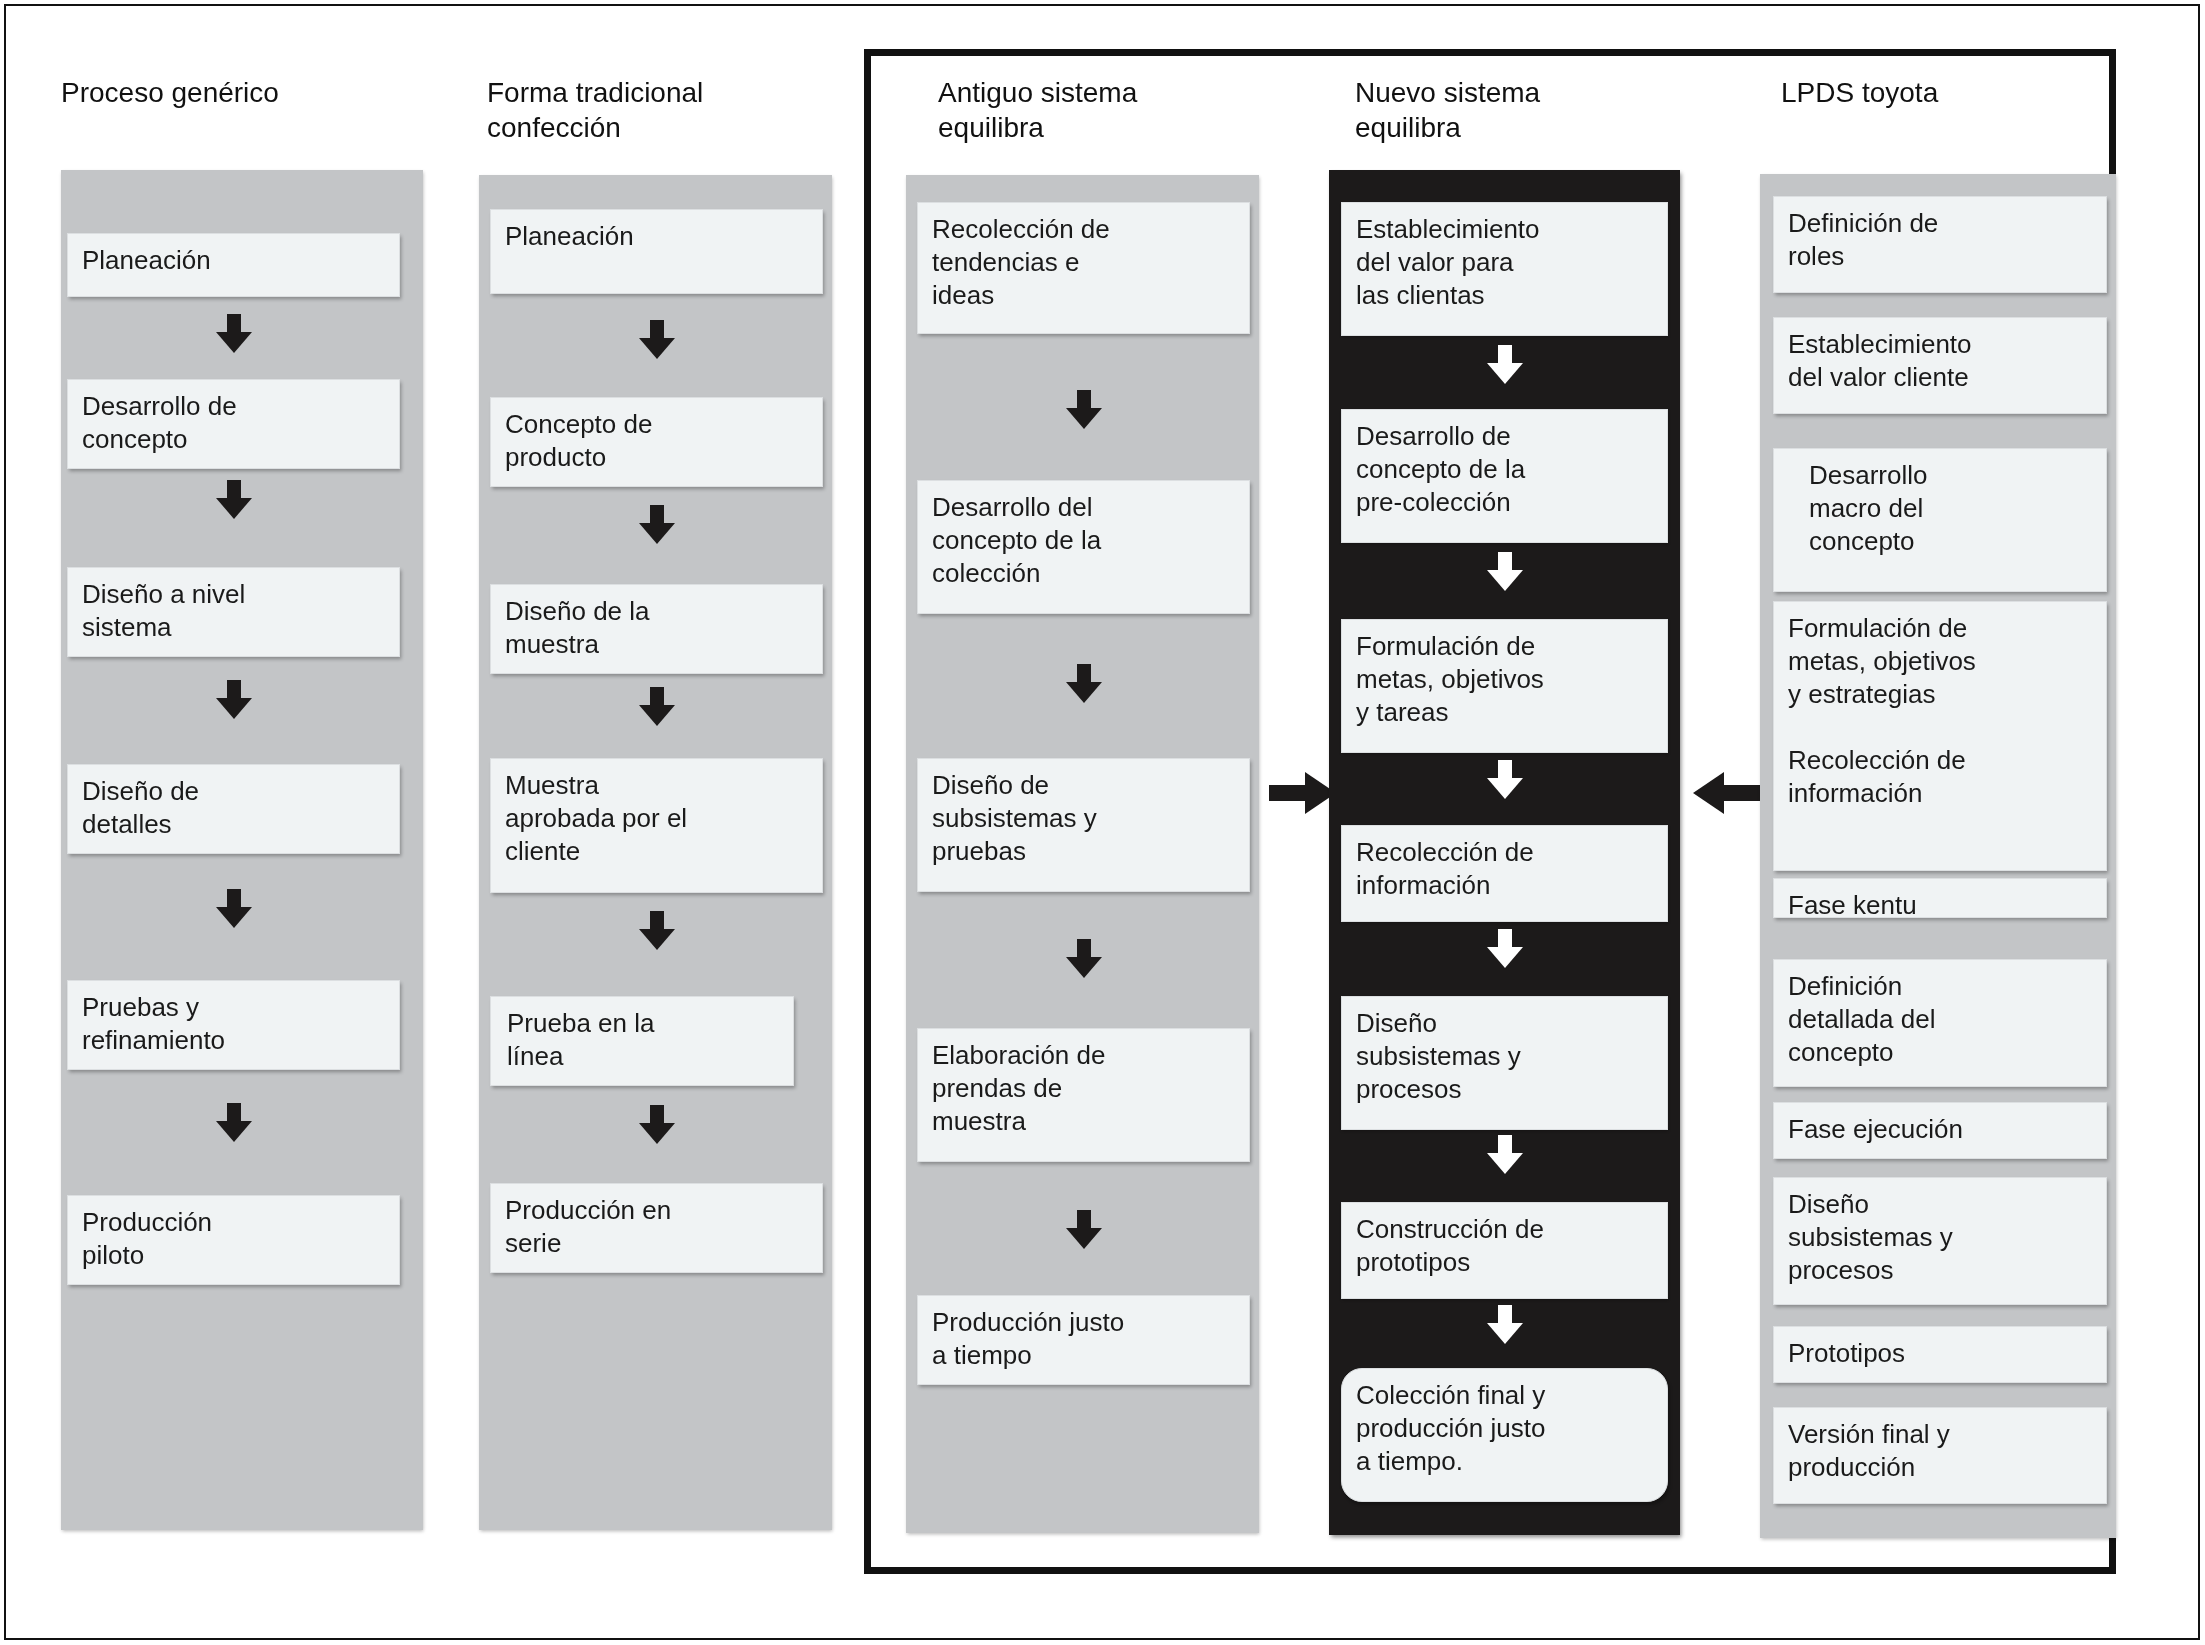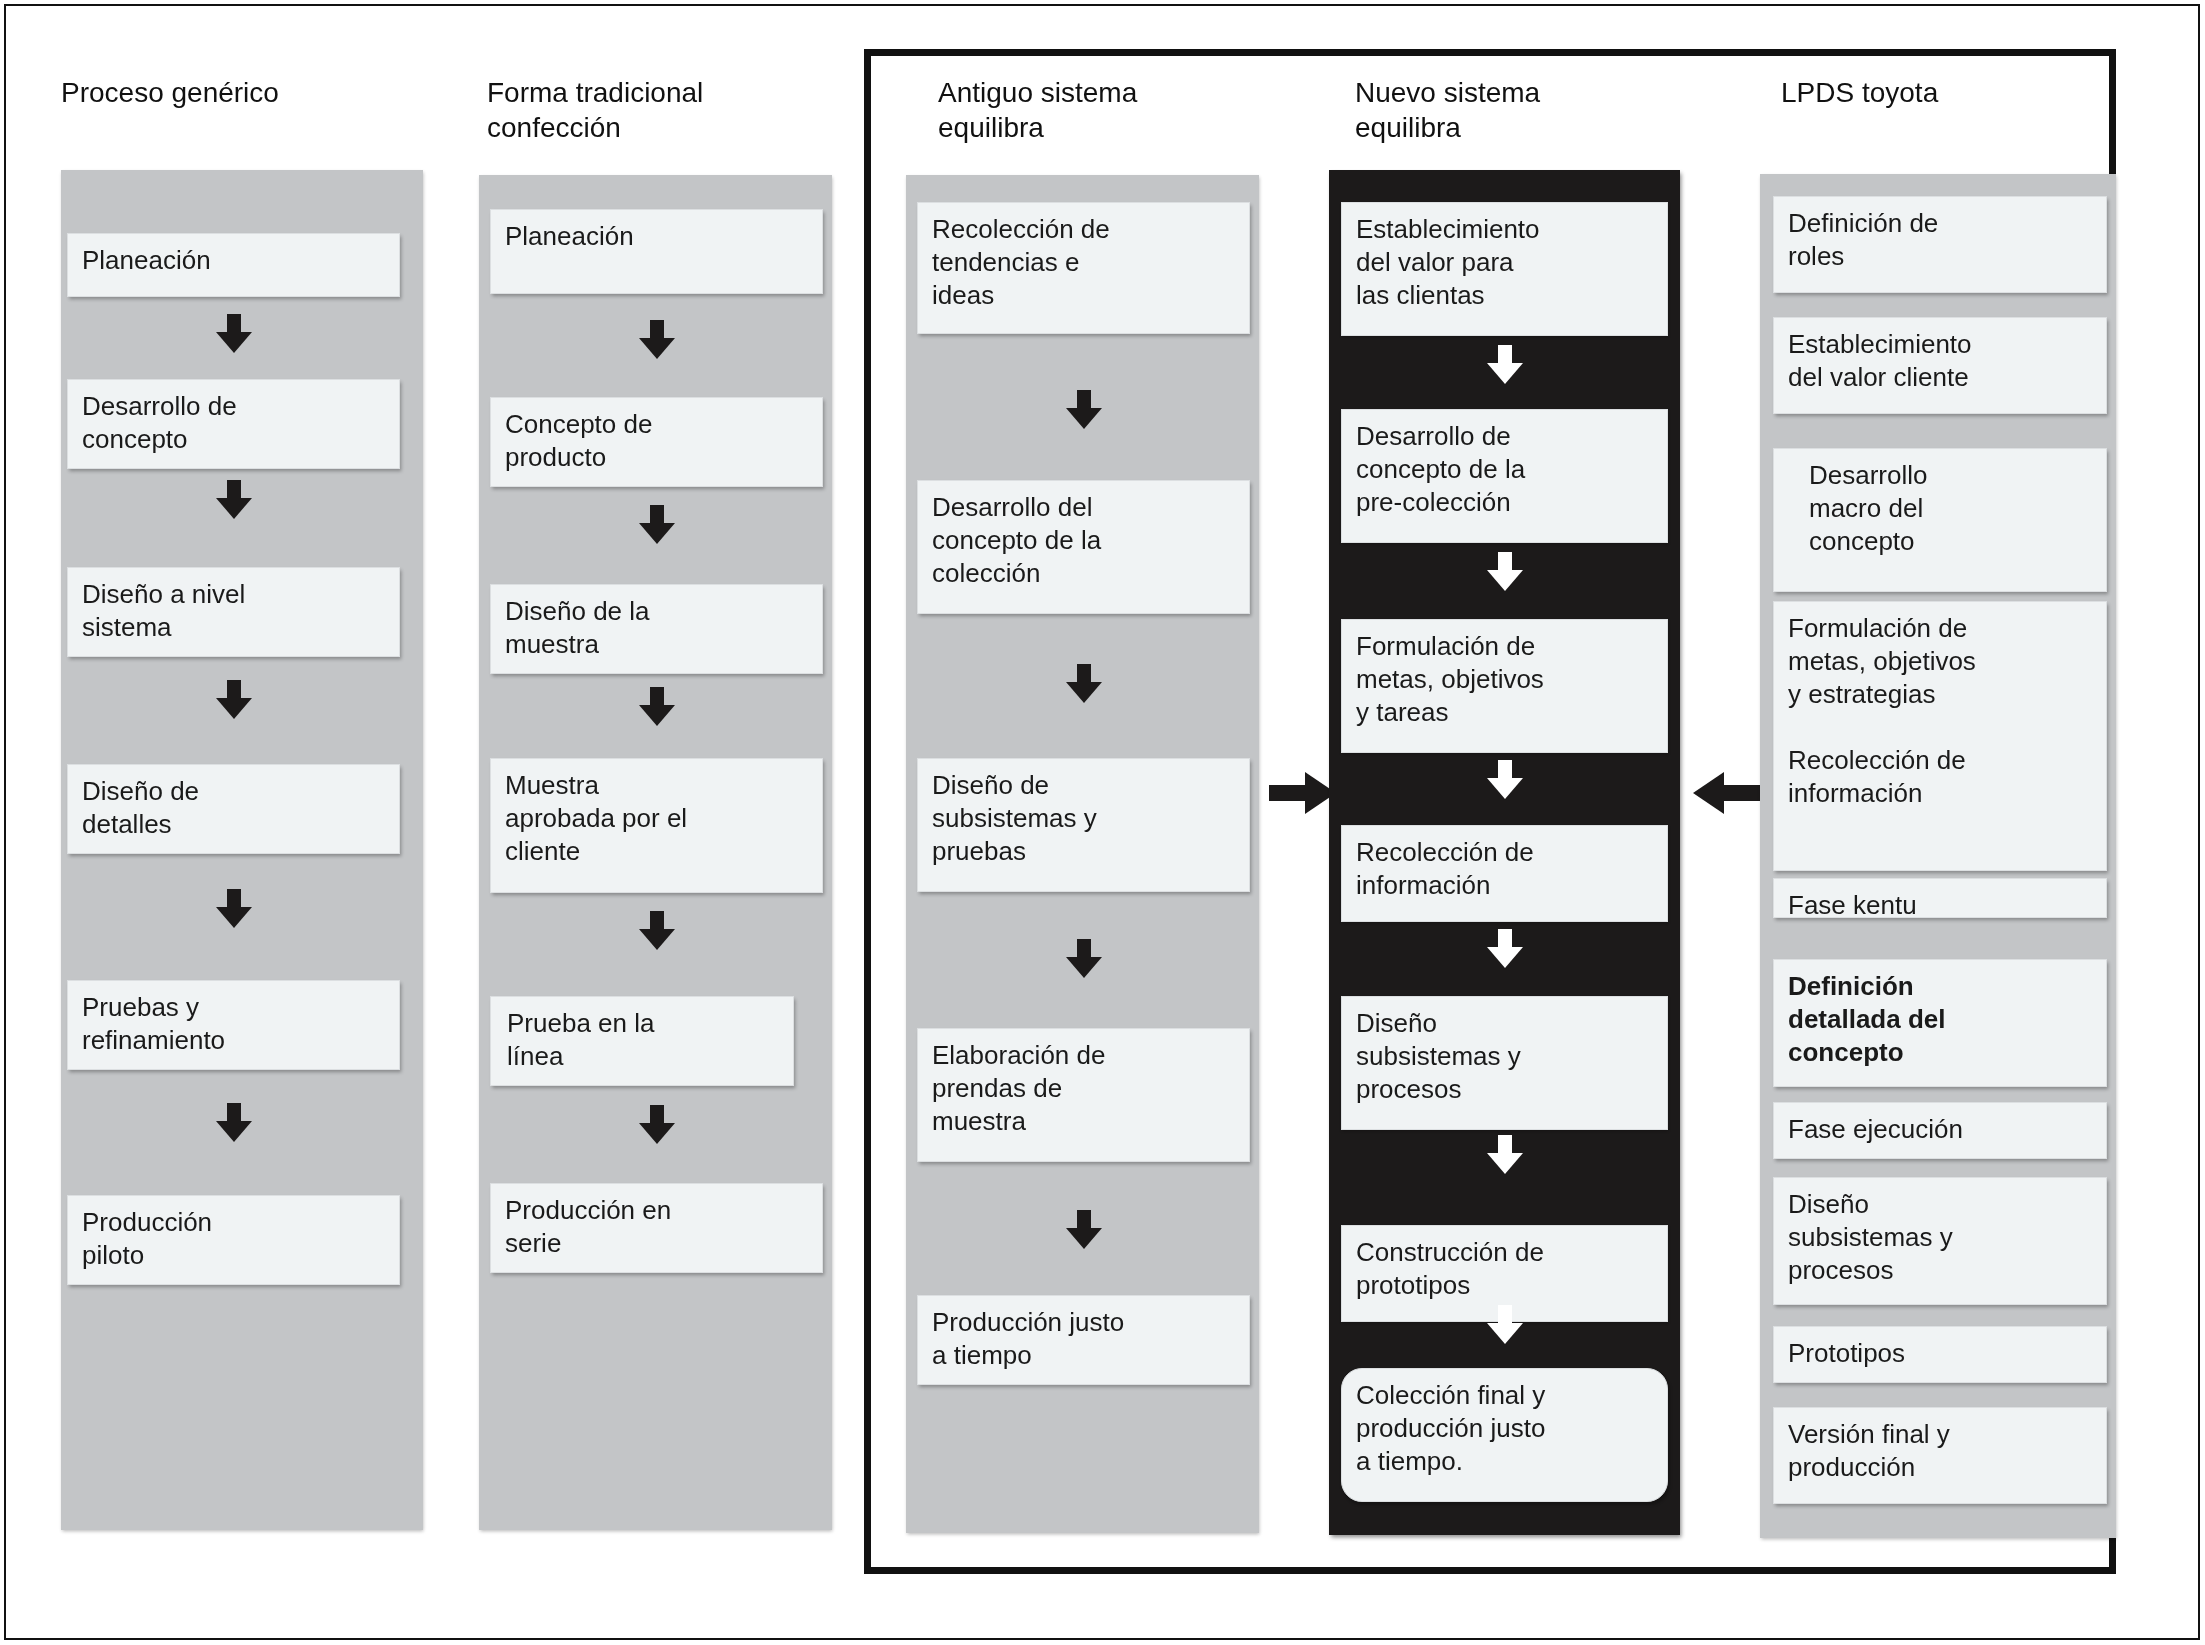--- a/index.html
+++ b/index.html
@@ -247,21 +247,21 @@
       <i></i>
       <b></b>
     </div>
   <div class="box flush" style="left:1341px;top:996px;width:327px;height:134px;">Diseño
 subsistemas y
 procesos</div>
   <div class="arrow-down white" style="left:1487px;top:1135px;">
       <i></i>
       <b></b>
     </div>
-  <div class="box flush" style="left:1341px;top:1202px;width:327px;height:97px;margin-top:23px;">Construcción de
+  <div class="box flush" style="left:1341px;top:1202px;width:327px;height:97px;">Construcción de
 prototipos</div>
   <div class="arrow-down white" style="left:1487px;top:1305px;">
       <i></i>
       <b></b>
     </div>
   <div class="box flush" style="left:1341px;top:1368px;width:327px;height:134px;border-radius:21px;">Colección final y
 producción justo
 a tiempo.</div>
 
   <div class="arrow-left" style="left:1693px;top:772px;">
@@ -281,21 +281,21 @@
   <div class="box" style="left:1773px;top:448px;width:334px;height:144px;padding-left:35px;">Desarrollo
 macro del
 concepto</div>
   <div class="box" style="left:1773px;top:601px;width:334px;height:270px;">Formulación de
 metas, objetivos
 y estrategias
 
 Recolección de
 información</div>
   <div class="box" style="left:1773px;top:878px;width:334px;height:40px;">Fase kentu</div>
-  <div class="box" style="left:1773px;top:959px;width:334px;height:128px;font-weight:bold;">Definición
+  <div class="box" style="left:1773px;top:959px;width:334px;height:128px;">Definición
 detallada del
 concepto</div>
   <div class="box" style="left:1773px;top:1102px;width:334px;height:57px;">Fase ejecución</div>
   <div class="box" style="left:1773px;top:1177px;width:334px;height:128px;">Diseño
 subsistemas y
 procesos</div>
   <div class="box" style="left:1773px;top:1326px;width:334px;height:57px;">Prototipos</div>
   <div class="box" style="left:1773px;top:1407px;width:334px;height:97px;">Versión final y
 producción</div>
 

